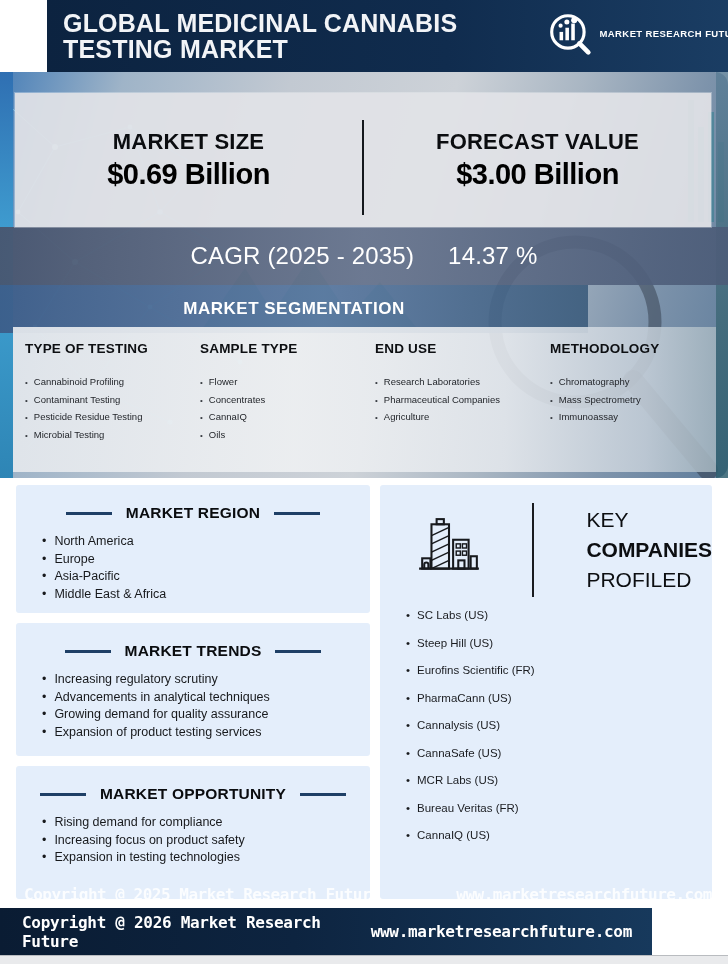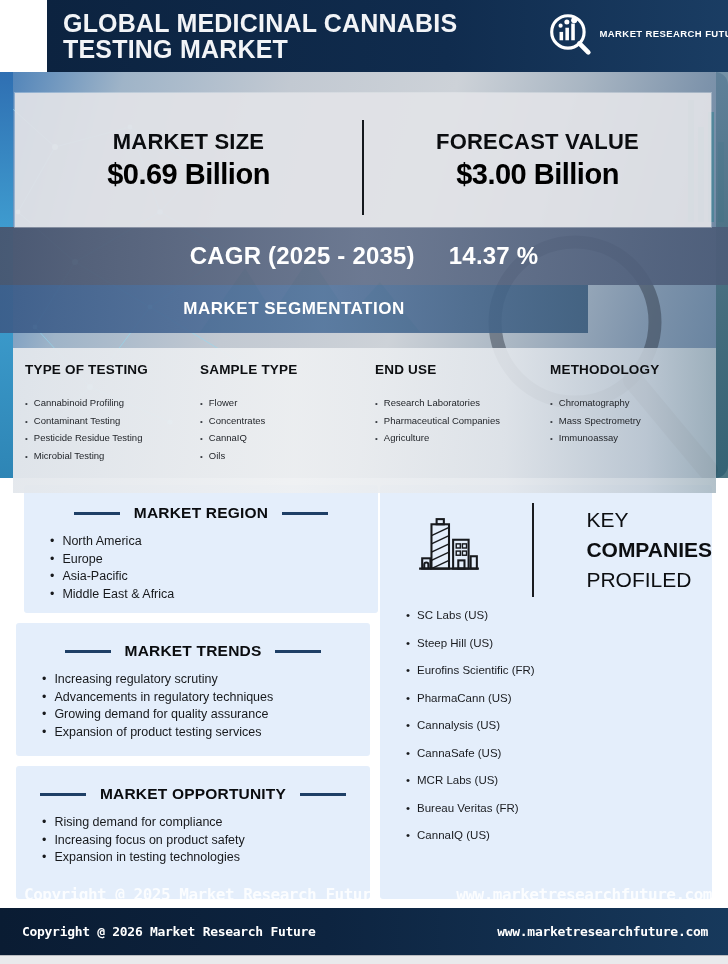--- a/index.html
+++ b/index.html
@@ -28,39 +28,39 @@
   .stats-panel{position:absolute;left:15px;right:17px;top:21px;height:134px;z-index:3;
     background:rgba(226,227,231,0.92);box-shadow:0 0 0 1px rgba(255,255,255,.3);display:flex;}
   .stats-half{flex:1;display:flex;flex-direction:column;justify-content:center;align-items:center;gap:3px;}
   .stats-divider{width:2px;background:#15181d;margin:27px 0 12px 0;}
   .stats-label{font-size:22px;font-weight:bold;color:#0b0d10;letter-spacing:.2px;}
   .stats-value{font-size:29px;font-weight:bold;color:#000;letter-spacing:-.5px;}
 
   .cagr-band{position:absolute;top:155px;left:0;width:728px;height:58px;z-index:2;
     background:linear-gradient(90deg,rgba(72,84,109,.93) 0%,rgba(95,109,136,.88) 50%,rgba(76,92,120,.92) 100%);
     display:flex;align-items:center;justify-content:center;gap:34px;
-    color:#fff;font-weight:bold;font-size:24px;letter-spacing:.2px;}
+    color:#fff;font-weight:normal;font-size:24px;letter-spacing:.2px;}
 
   .seg-title-band{position:absolute;top:213px;left:0;width:588px;height:48px;z-index:2;
     background:linear-gradient(90deg,rgba(60,92,136,.93) 0%,rgba(82,114,156,.88) 55%,rgba(62,94,126,.93) 100%);
     display:flex;align-items:center;justify-content:center;
     color:#fff;font-weight:bold;font-size:17px;letter-spacing:.5px;}
 
-  .seg-content{position:absolute;top:276px;left:13px;right:12px;height:145px;z-index:2;
+  .seg-content{position:absolute;top:255px;left:13px;right:12px;height:145px;z-index:2;
     background:linear-gradient(90deg,rgba(227,231,236,.94) 0%,rgba(238,240,242,.92) 40%,rgba(227,231,236,.9) 70%,rgba(196,206,216,.88) 90%,rgba(165,182,192,.85) 100%);}
   .seg-col{position:absolute;top:14px;}
   .seg-col .seg-h{font-size:13.5px;font-weight:bold;color:#0d0f12;letter-spacing:.2px;margin:0 0 20px 0;}
   .seg-col ul{margin:0;padding:0;list-style:none;}
   .seg-col li{font-size:9.5px;color:#23262b;margin-bottom:6.5px;}
   .seg-col li::before{content:"•";margin-right:6px;font-size:8px;color:#3a3e44;}
 
   
   .main{position:absolute;top:478px;left:0;width:728px;height:430px;background:#fff;}
   .box{position:absolute;background:#e4eefb;border-radius:3px;box-sizing:border-box;}
-  .box-region{left:24px;width:354px;top:7px;height:128px;}
+  .box-region{left:16px;width:354px;top:7px;height:128px;}
   .box-trends{left:16px;width:354px;top:145px;height:133px;}
   .box-opp{left:16px;width:354px;top:288px;height:133px;}
   .box-companies{left:380px;width:332px;top:7px;height:414px;}
 
   .box-heading{display:flex;align-items:center;justify-content:center;gap:14px;padding-top:19px;}
   .dash{width:46px;height:3px;background:#1e3f66;}
   .box-heading .t{font-size:15.5px;font-weight:bold;color:#0a0c0f;letter-spacing:.2px;}
   .box ul{margin:12px 0 0 26px;padding:0;list-style:none;}
   .box li{font-size:12.5px;color:#17191c;margin-bottom:3.5px;}
   .box li::before{content:"•";margin-right:8px;color:#17191c;}
@@ -72,24 +72,24 @@
   .comp-list{margin:20px 0 0 22px;padding:0;list-style:none;}
   .comp-list li{font-size:11.5px;color:#1a1c20;margin-bottom:15.5px;}
   .comp-list li::before{content:"•";margin-right:7px;}
 
   .wm{position:absolute;bottom:4px;font-family:"DejaVu Sans Mono",monospace;font-weight:bold;
       font-size:16px;color:rgba(255,255,255,0.85);letter-spacing:-.5px;z-index:4;white-space:nowrap;}
   .wm-left{left:24px;}
   .wm-right{right:16px;}
 
   
-  .footer{position:absolute;top:908px;left:0;width:728px;height:47px;box-sizing:border-box;
+  .footer{position:absolute;top:908px;left:0;width:652px;height:47px;box-sizing:border-box;
     background:linear-gradient(90deg,#0a1c33 0%,#0d2440 45%,#17395c 100%);
     display:flex;align-items:center;justify-content:space-between;padding:0 20px 0 22px;
-    color:#fff;font-family:"DejaVu Sans Mono",monospace;font-weight:bold;font-size:13px;letter-spacing:-.3px;}
+    color:#fff;font-family:"DejaVu Sans Mono",monospace;font-weight:bold;font-size:16px;letter-spacing:-.3px;}
   .footer .website{color:#fff;text-decoration:none;}
   .bottom-strip{position:absolute;top:955px;left:0;width:728px;height:9px;
     background:#e9eaec;border-top:1px solid #b9bcc0;box-sizing:border-box;}
 </style>
 </head>
 <body>
 
 <div id="page">
 
   <div class="header">
@@ -228,21 +228,21 @@
     </div>
 
     <div class="box box-trends">
       <div class="box-heading">
         <span class="dash"></span>
         <span class="t">MARKET TRENDS</span>
         <span class="dash"></span>
       </div>
       <ul>
         <li>Increasing regulatory scrutiny</li>
-        <li>Advancements in regulatory techniques</li>
+        <li>Advancements in analytical techniques</li>
         <li>Growing demand for quality assurance</li>
         <li>Expansion of product testing services</li>
       </ul>
     </div>
 
     <div class="box box-opp">
       <div class="box-heading">
         <span class="dash"></span>
         <span class="t">MARKET OPPORTUNITY</span>
         <span class="dash"></span>

